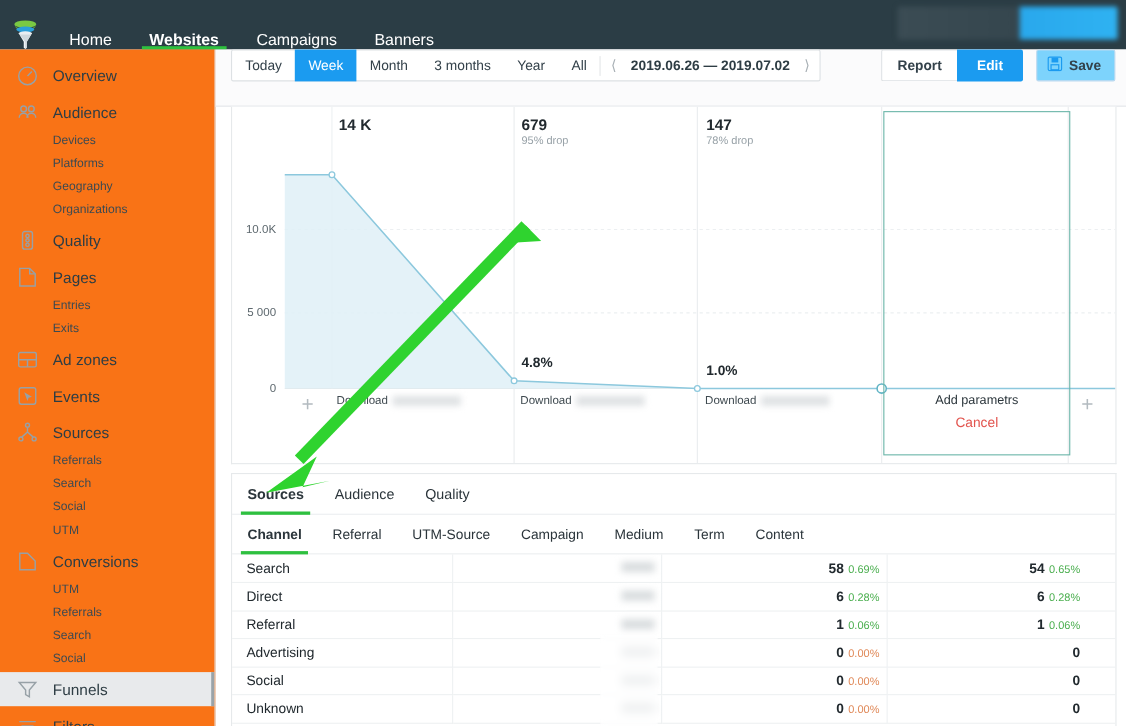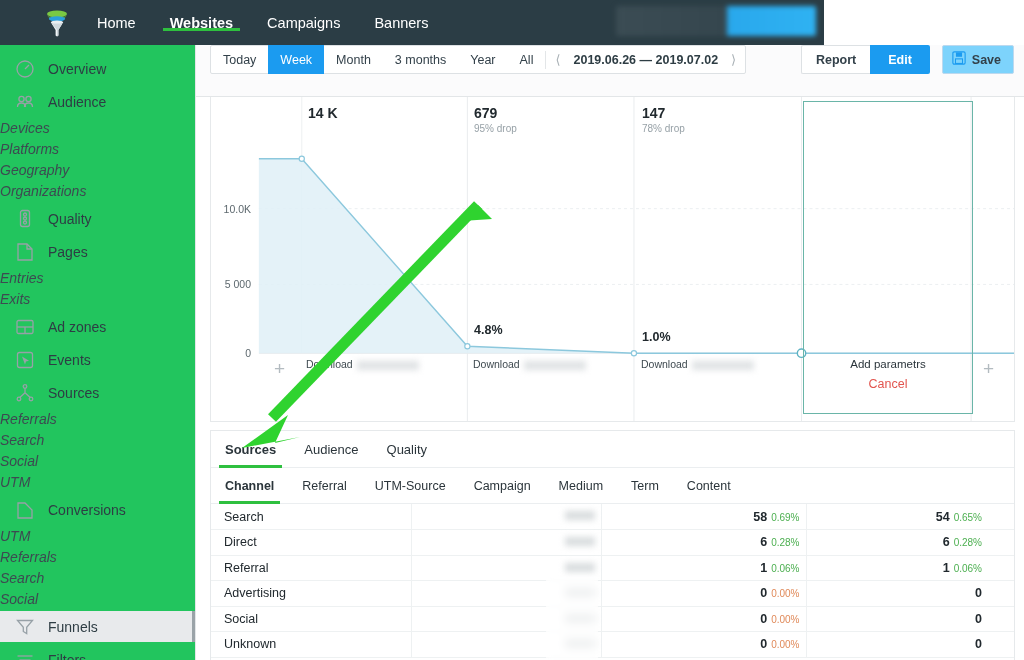--- a/index.html
+++ b/index.html
@@ -7,22 +7,22 @@
     width: 1024px; height: 660px;
     font-family: "Liberation Sans", sans-serif;
     background: #ffffff;
     overflow: hidden;
     -webkit-font-smoothing: antialiased;
   }
   .app { position: relative; width: 1024px; height: 660px; background: #fff; }
 
   
   .topnav {
-    position: absolute; top: 0; left: 0; width: 824px; height: 45px;
-    background: #2b3d45; display: flex; align-items: center; padding-left: 34px;
+    position: absolute; top: 0; left: 0; width: 1024px; height: 45px;
+    background: #2b3d45; display: flex; align-items: flex-end;
   }
   .logo-wrap {
     width: 46px; display: flex; align-items: center; justify-content: center;
   }
   .nav-items { display: flex; align-items: stretch; }
   .nav-item {
     position: relative; display: flex; align-items: center;
     padding: 0 17px; color: #ffffff; font-size: 14.5px; cursor: pointer;
     white-space: nowrap;
   }
@@ -33,37 +33,37 @@
   }
   .topnav-redacted {
     position: absolute; right: 8px; top: 6px; width: 200px; height: 30px;
     background: linear-gradient(90deg, #3b4c54 0%, #35464e 55%, #29a8ec 56%, #2fb2f2 100%);
     filter: blur(2.5px); border-radius: 2px;
   }
 
   
   .sidebar {
     position: absolute; top: 45px; left: 0; width: 196px; height: 615px;
-    background: #22c55e; border-right: 1px solid #e3e6e8;
+    background: #f97316; border-right: 1px solid #e3e6e8;
     padding-top: 8px; overflow: hidden;
   }
   .side-group { margin-bottom: 2px; }
   .side-main {
     display: flex; align-items: center; height: 31px; padding-left: 14px;
     font-size: 14px; color: #2e3d44; cursor: pointer;
   }
   .side-main.sel { background: #e8eaec; border-right: 3px solid #9aa3a8; }
   .side-ico {
     width: 22px; height: 22px; margin-right: 12px; flex: 0 0 22px;
     display: flex; align-items: center; justify-content: center; color: #8a959b;
   }
   .side-ico svg { display: block; }
   .side-sub {
-    height: 21px; font-size: 14px; color: #3d4a51;
-    display: flex; align-items: center; cursor: pointer; font-style: italic;
+    height: 21px; padding-left: 48px; font-size: 11px; color: #3d4a51;
+    display: flex; align-items: center; cursor: pointer;
   }
 
   
   .toolbar {
     position: absolute; top: 45px; left: 196px; width: 828px; height: 52px;
     background: #fbfbfc; border-bottom: 1px solid #e3e6e8;
     display: flex; align-items: flex-start; gap: 24px;
   }
   .range-box {
     display: flex; align-items: center; margin-left: 14px;

